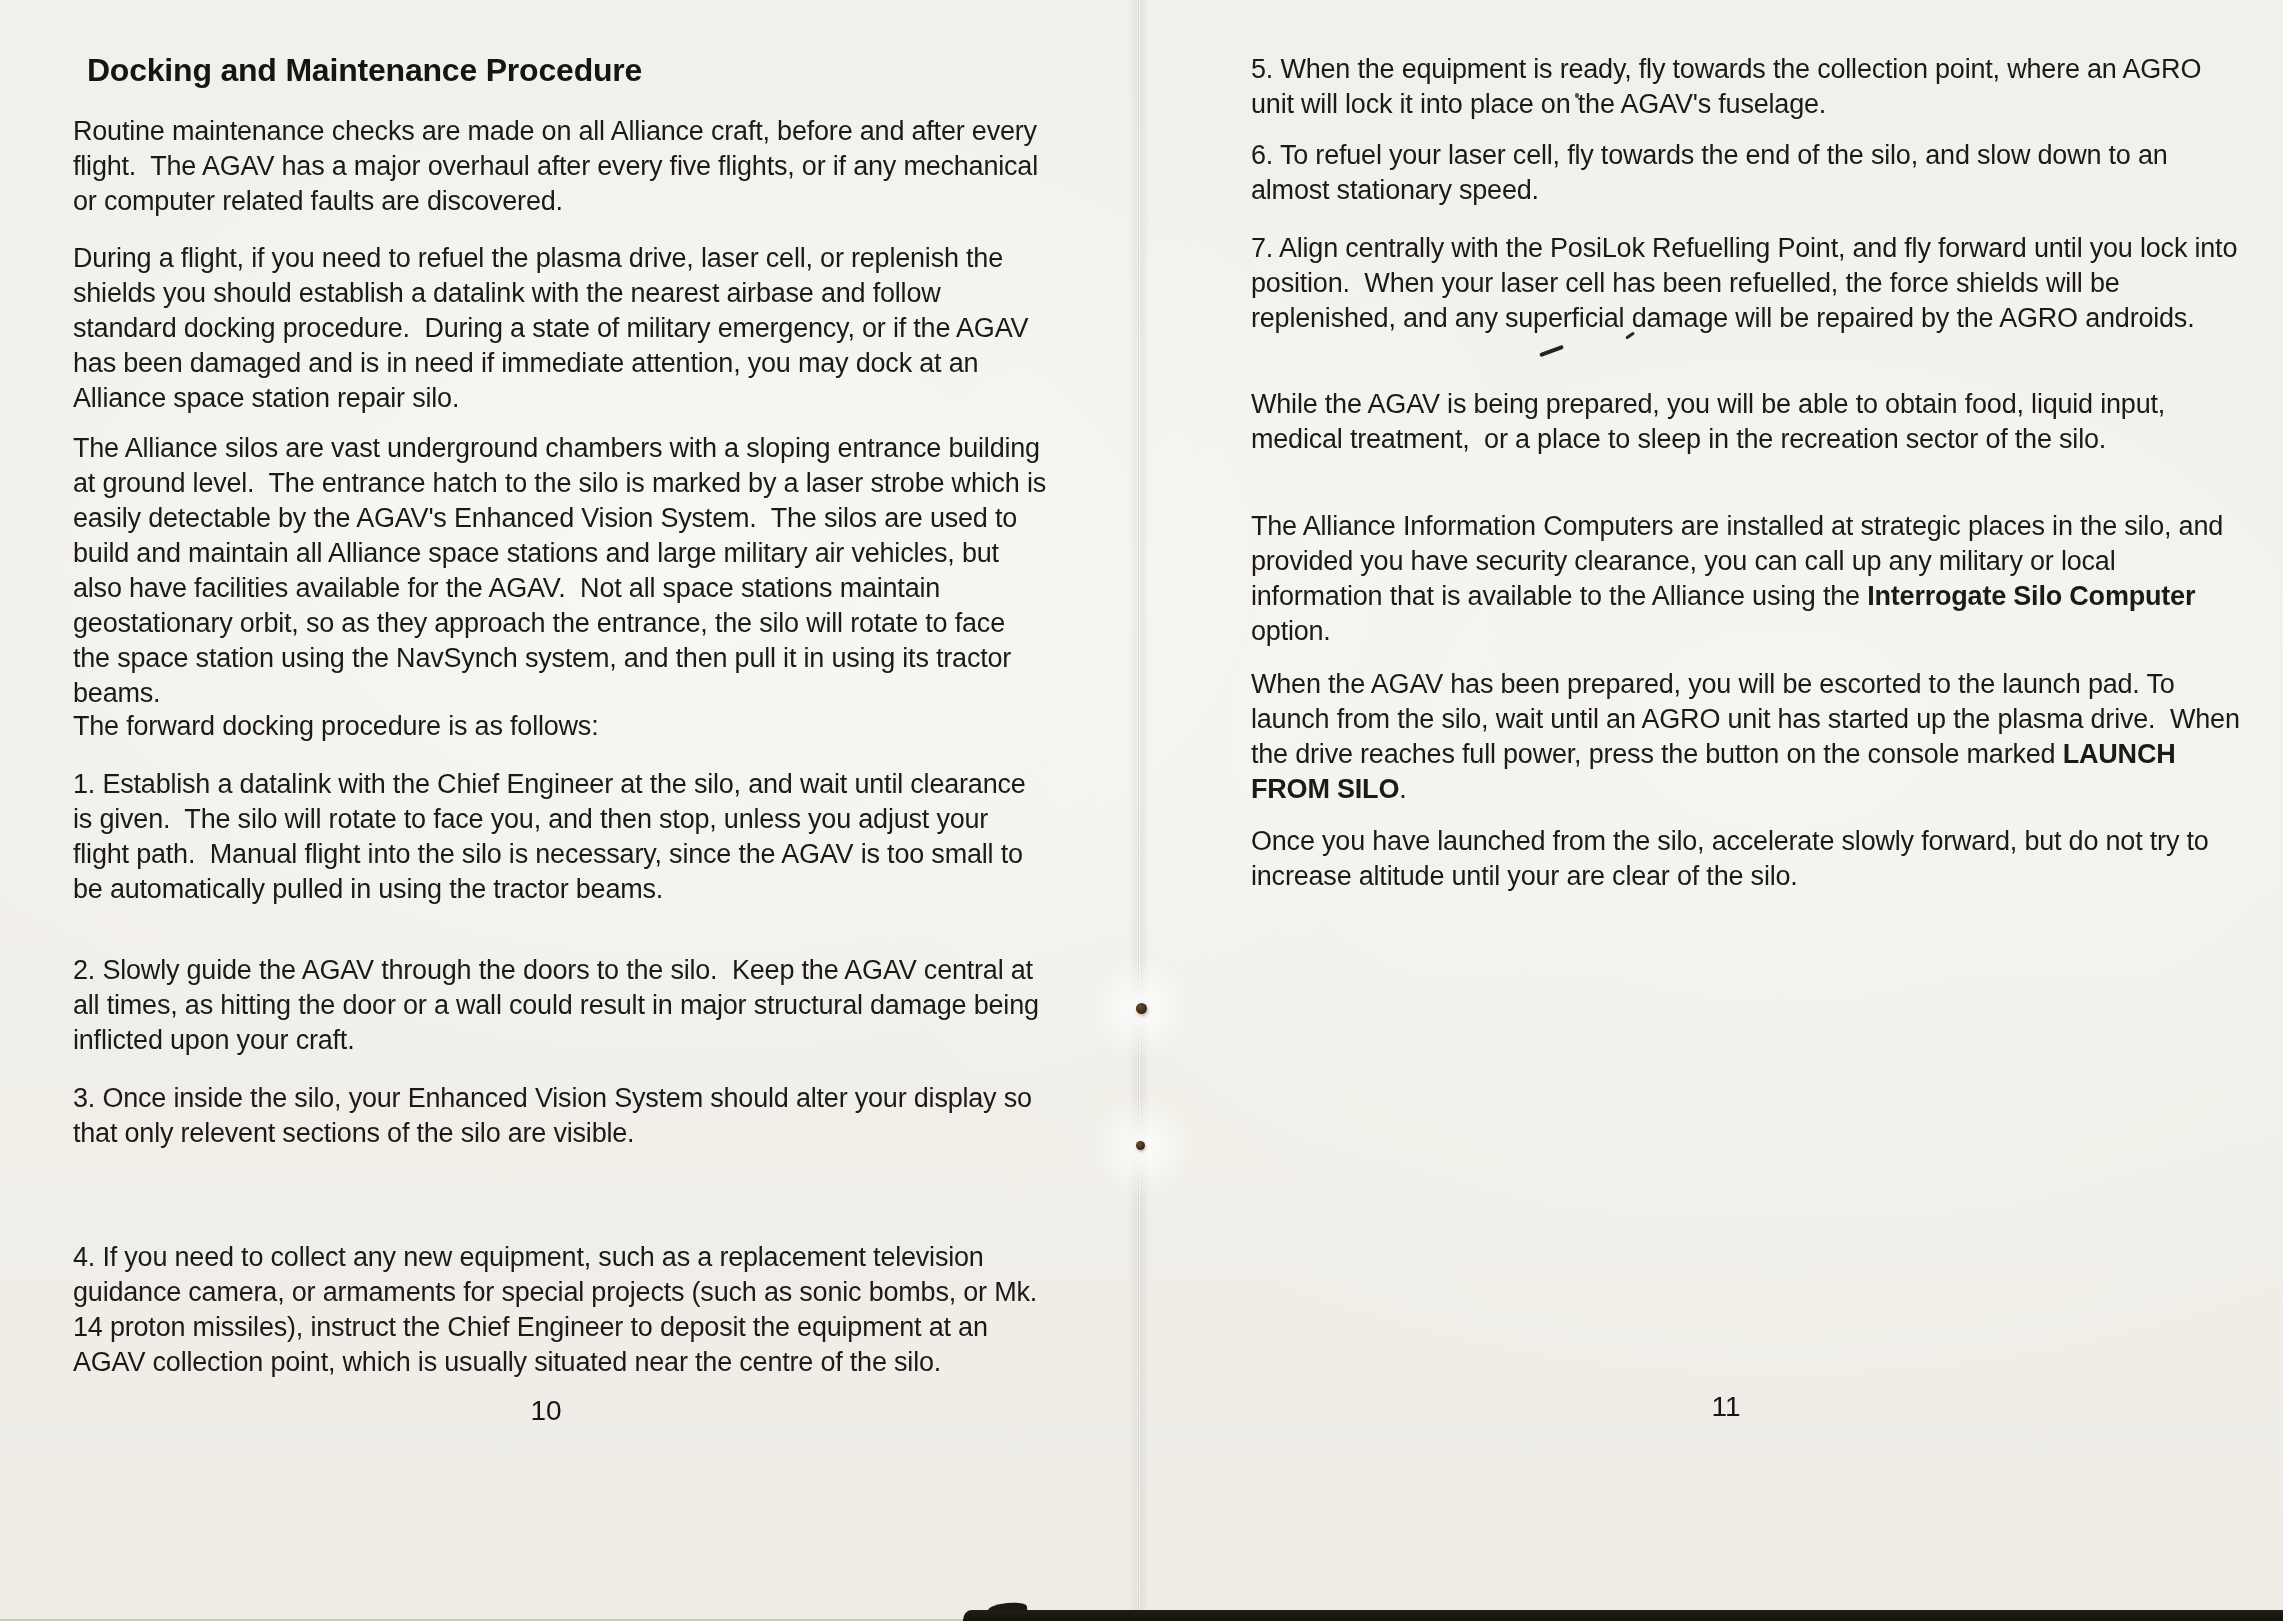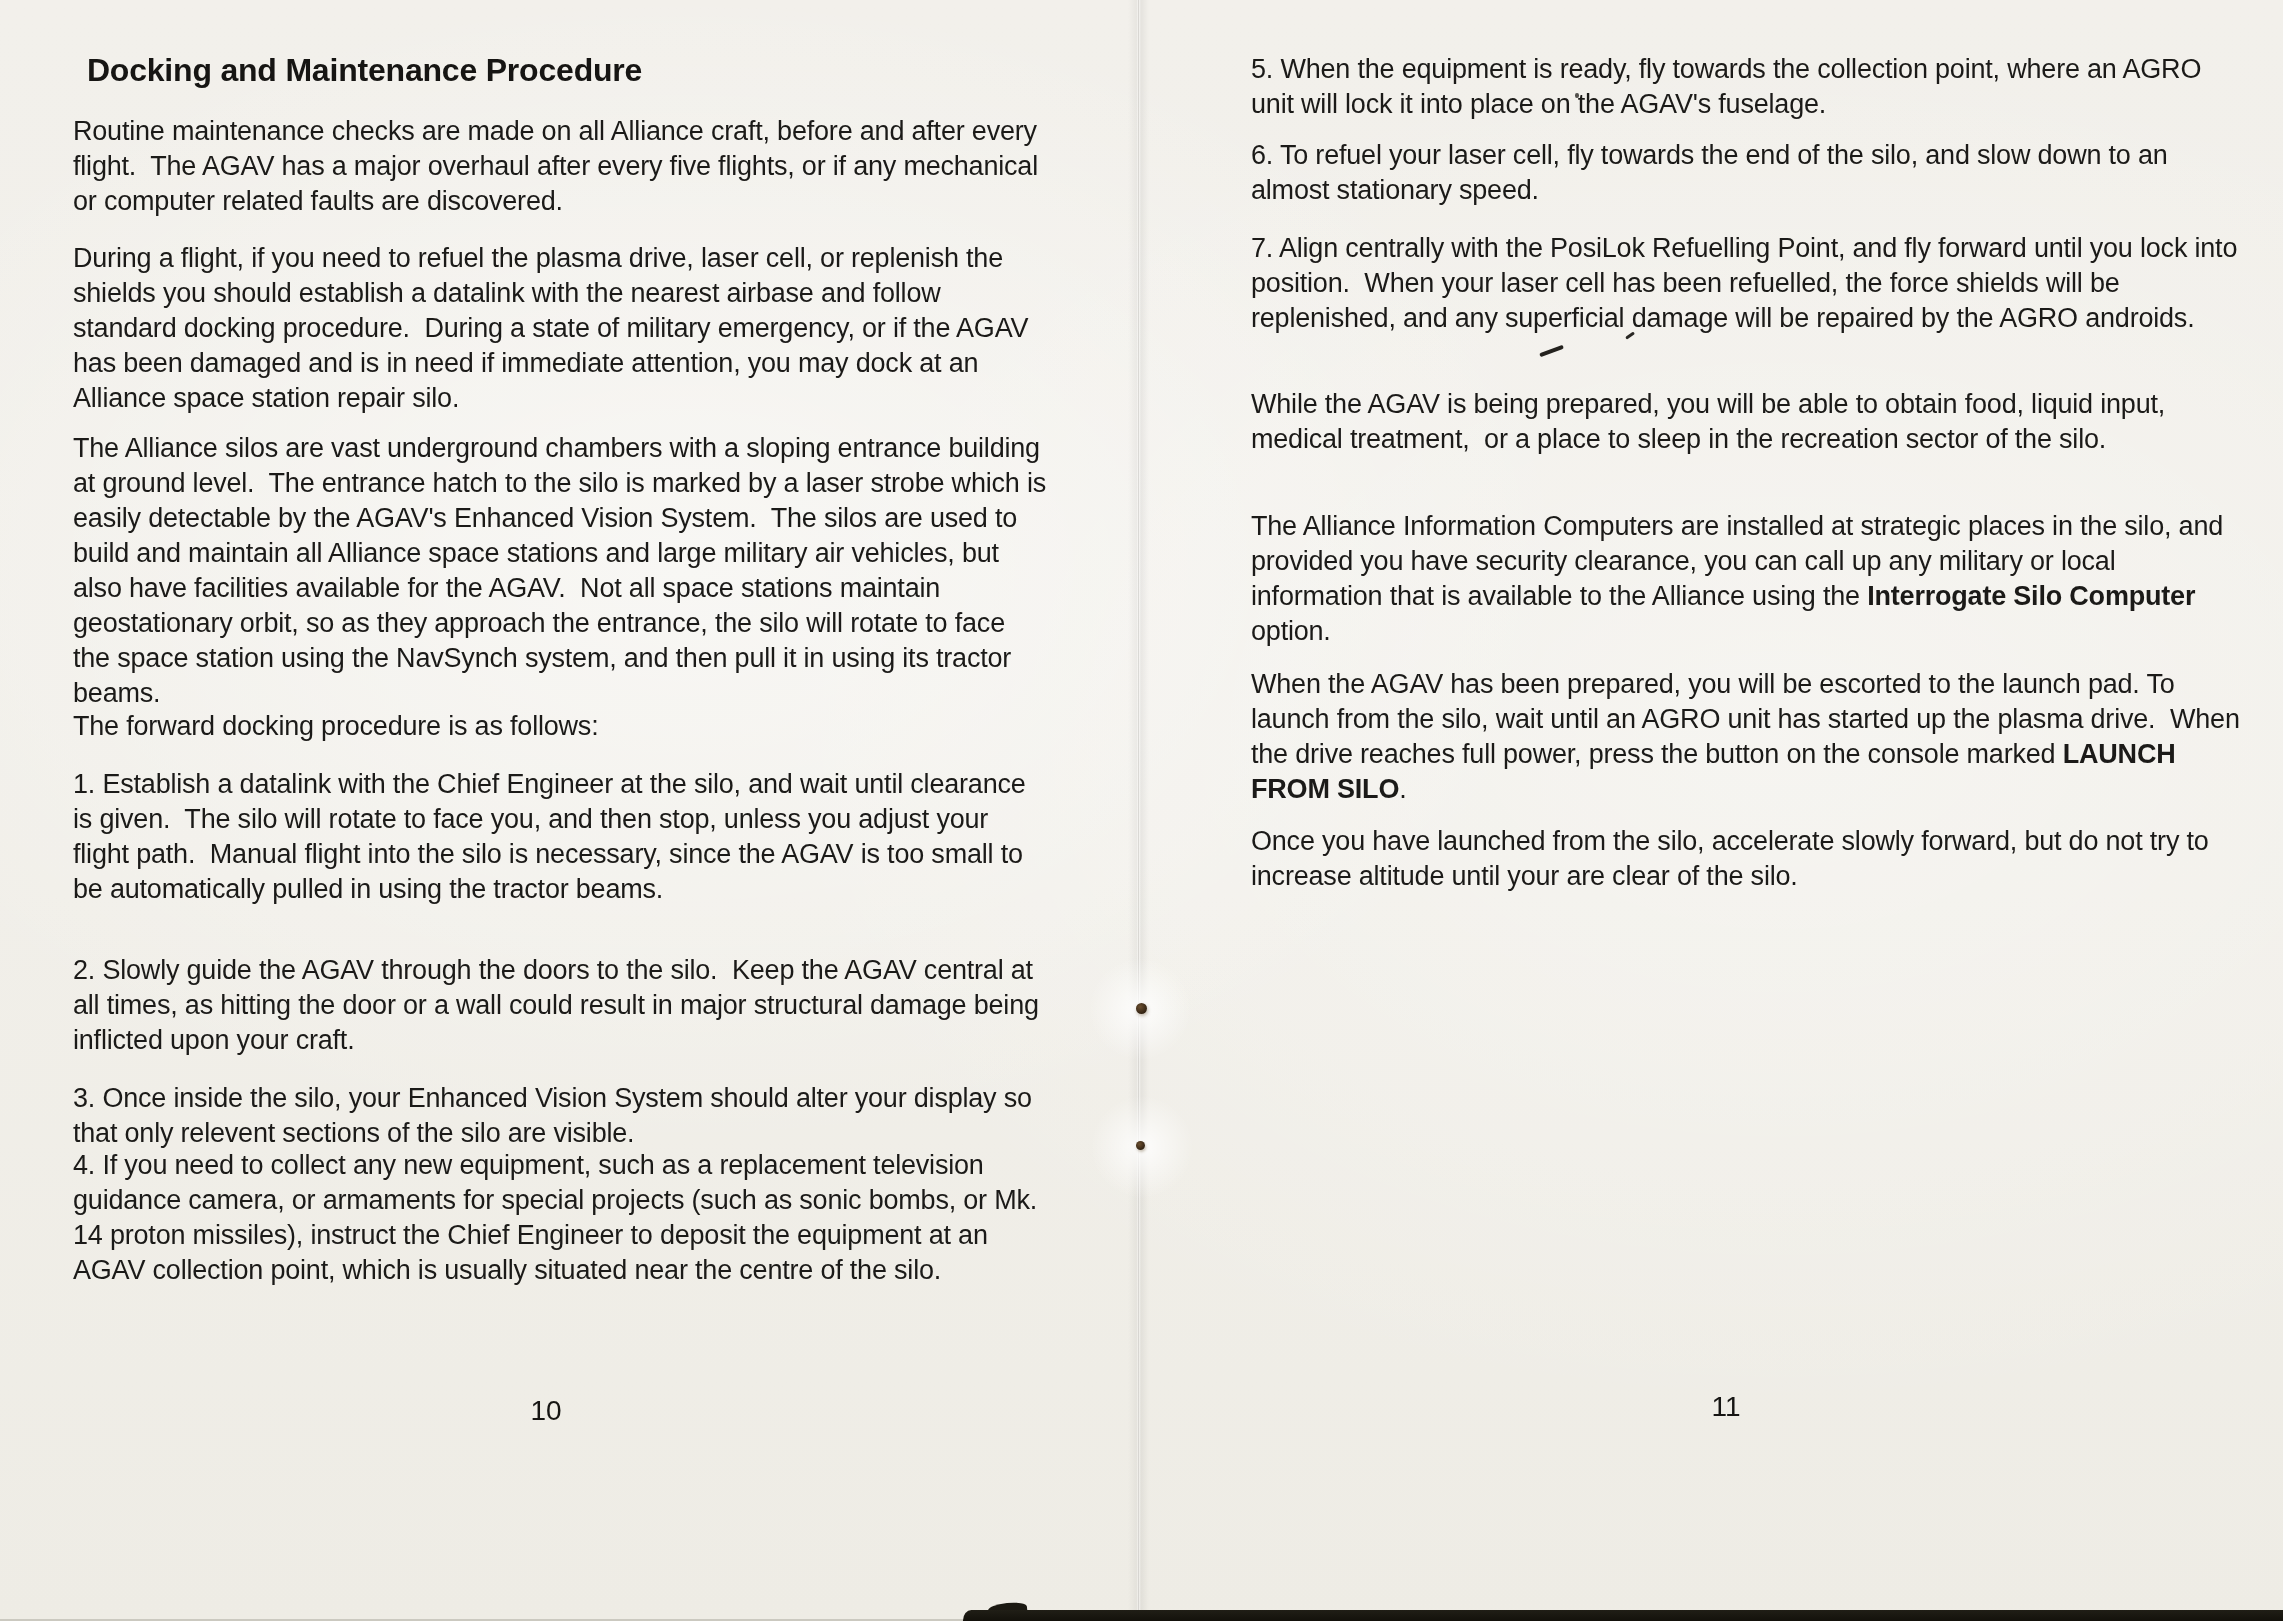--- a/index.html
+++ b/index.html
@@ -123,21 +123,21 @@
   <div class="page page-left">
     <h1 class="heading">Docking and Maintenance Procedure</h1>
 
     <p class="para" style="top:114px"><span>Routine maintenance checks are made on all Alliance craft, before and after every flight.  The AGAV has a major overhaul after every five flights, or if any mechanical or computer related faults are discovered.</span></p>
     <p class="para" style="top:241px"><span>During a flight, if you need to refuel the plasma drive, laser cell, or replenish the shields you should establish a datalink with the nearest airbase and follow standard docking procedure.  During a state of military emergency, or if the AGAV has been damaged and is in need if immediate attention, you may dock at an Alliance space station repair silo.</span></p>
     <p class="para" style="top:431px"><span>The Alliance silos are vast underground chambers with a sloping entrance building at ground level.  The entrance hatch to the silo is marked by a laser strobe which is easily detectable by the AGAV's Enhanced Vision System.  The silos are used to build and maintain all Alliance space stations and large military air vehicles, but also have facilities available for the AGAV.  Not all space stations maintain geostationary orbit, so as they approach the entrance, the silo will rotate to face the space station using the NavSynch system, and then pull it in using its tractor beams.</span></p>
     <p class="para" style="top:709px"><span>The forward docking procedure is as follows:</span></p>
     <p class="para" style="top:767px"><span>1. Establish a datalink with the Chief Engineer at the silo, and wait until clearance is given.  The silo will rotate to face you, and then stop, unless you adjust your flight path.  Manual flight into the silo is necessary, since the AGAV is too small to be automatically pulled in using the tractor beams.</span></p>
     <p class="para" style="top:953px"><span>2. Slowly guide the AGAV through the doors to the silo.  Keep the AGAV central at all times, as hitting the door or a wall could result in major structural damage being inflicted upon your craft.</span></p>
     <p class="para" style="top:1081px"><span>3. Once inside the silo, your Enhanced Vision System should alter your display so that only relevent sections of the silo are visible.</span></p>
-    <p class="para" style="top:1148px"><span>4. If you need to collect any new equipment, such as a replacement television guidance camera, or armaments for special projects (such as sonic bombs, or Mk. 14 proton missiles), instruct the Chief Engineer to deposit the equipment at an AGAV collection point, which is usually situated near the centre of the silo.</span></p>
+    <p class="para" style="top:1240px"><span>4. If you need to collect any new equipment, such as a replacement television guidance camera, or armaments for special projects (such as sonic bombs, or Mk. 14 proton missiles), instruct the Chief Engineer to deposit the equipment at an AGAV collection point, which is usually situated near the centre of the silo.</span></p>
 
     <p class="page-number pn-left">10</p>
   </div>
 
   <div class="page page-right">
     <p class="para" style="top:52px"><span>5. When the equipment is ready, fly towards the collection point, where an AGRO unit will lock it into place on the AGAV's fuselage.</span></p>
     <p class="para" style="top:138px"><span>6. To refuel your laser cell, fly towards the end of the silo, and slow down to an almost stationary speed.</span></p>
     <p class="para" style="top:231px"><span>7. Align centrally with the PosiLok Refuelling Point, and fly forward until you lock into position.  When your laser cell has been refuelled, the force shields will be replenished, and any superficial damage will be repaired by the AGRO androids.</span></p>
     <p class="para" style="top:387px"><span>While the AGAV is being prepared, you will be able to obtain food, liquid input, medical treatment,  or a place to sleep in the recreation sector of the silo.</span></p>
     <p class="para" style="top:667px"><span>When the AGAV has been prepared, you will be escorted to the launch pad. To launch from the silo, wait until an AGRO unit has started up the plasma drive.  When the drive reaches full power, press the button on the console marked </span><span class="bold">LAUNCH FROM SILO</span><span>.</span></p>

